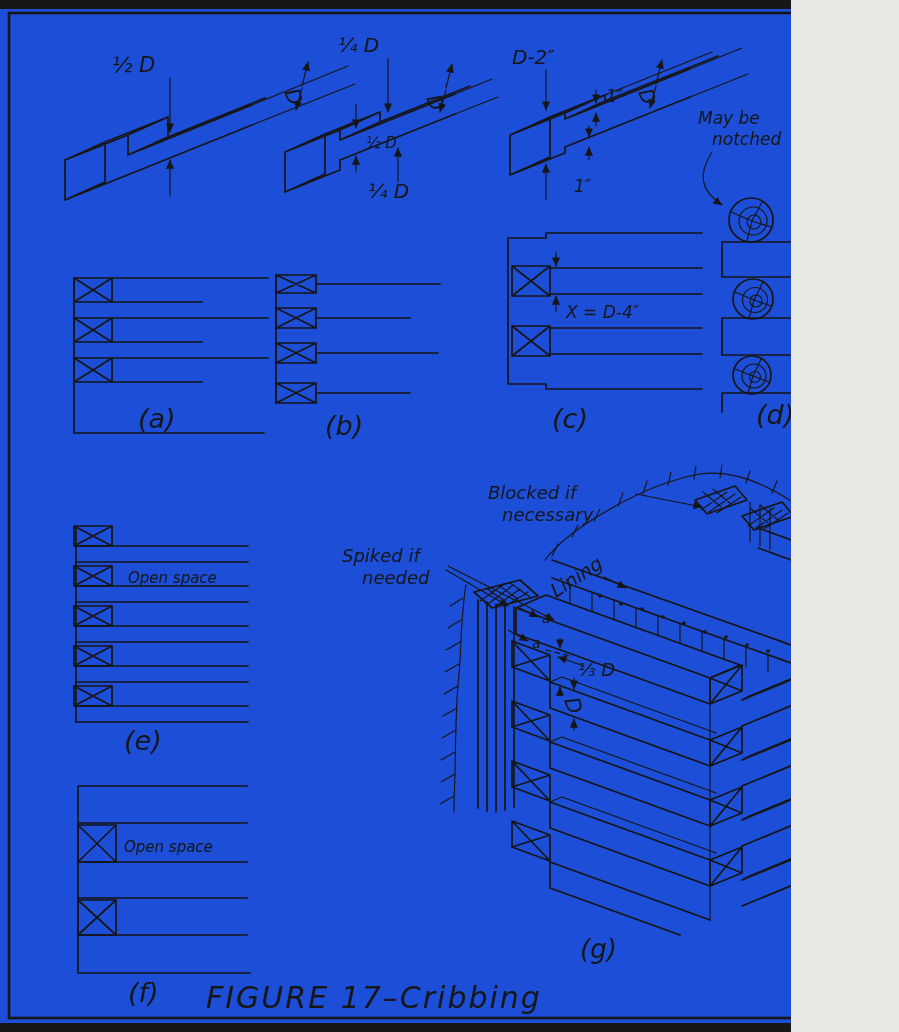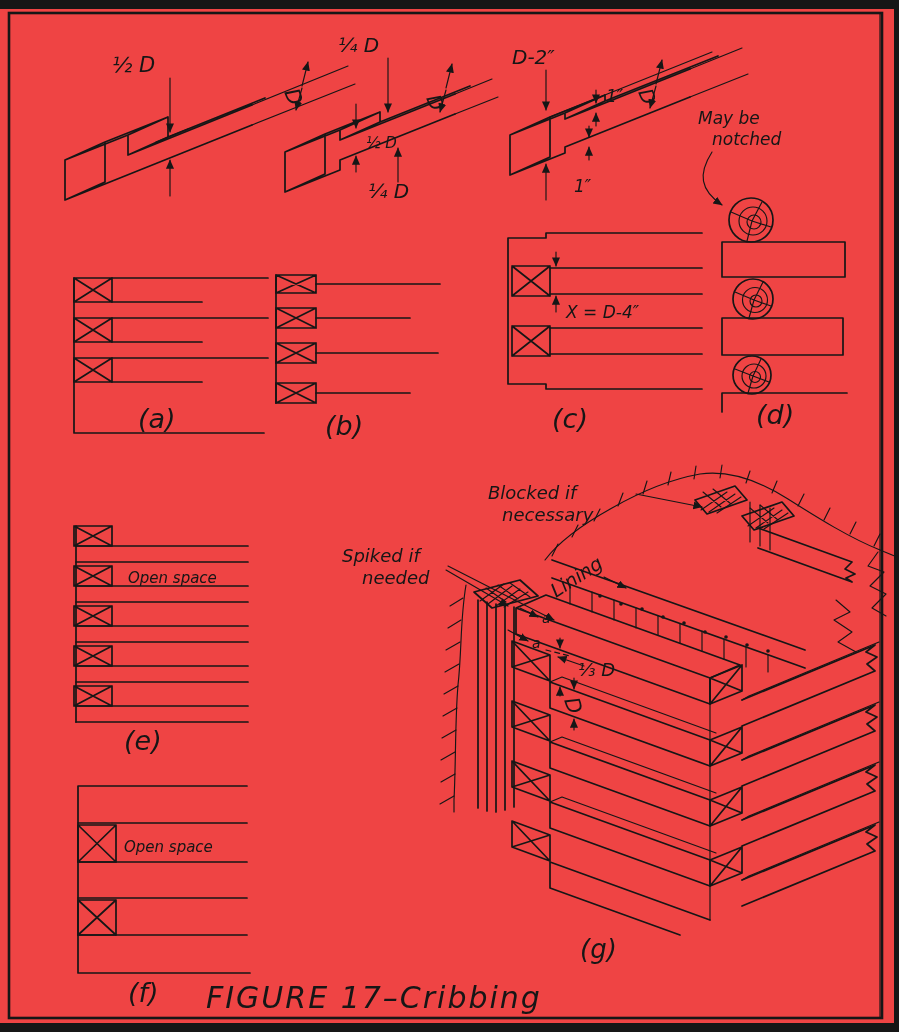--- a/index.html
+++ b/index.html
@@ -1,16 +1,16 @@
 <!DOCTYPE html>
 <html><head>
 <meta charset="utf-8">
 <style>
   html,body{margin:0;padding:0;background:#e8e8e4;}
-  #page{position:relative;width:899px;height:1032px;background:#ef4444;overflow:hidden;}
+  #page{position:relative;width:791px;height:1032px;background:#1d4ed8;overflow:hidden;}
   svg{position:absolute;left:0;top:0;}
   .ln{fill:none;stroke:#161616;stroke-width:1.7;stroke-linecap:round;stroke-linejoin:round;}
   .thin{stroke-width:1.15;}
   .fill{fill:#161616;stroke:none;}
   .dash{stroke-dasharray:5 4;}
   text{fill:#161616;font-family:"DejaVu Sans",sans-serif;font-style:italic;}
   .cap{letter-spacing:2px;}
 </style>
 </head>
 <body>

